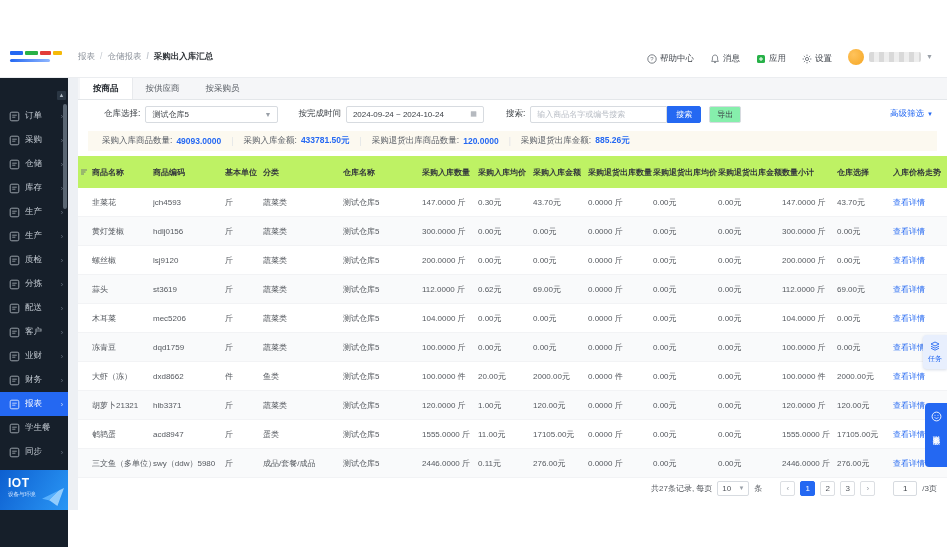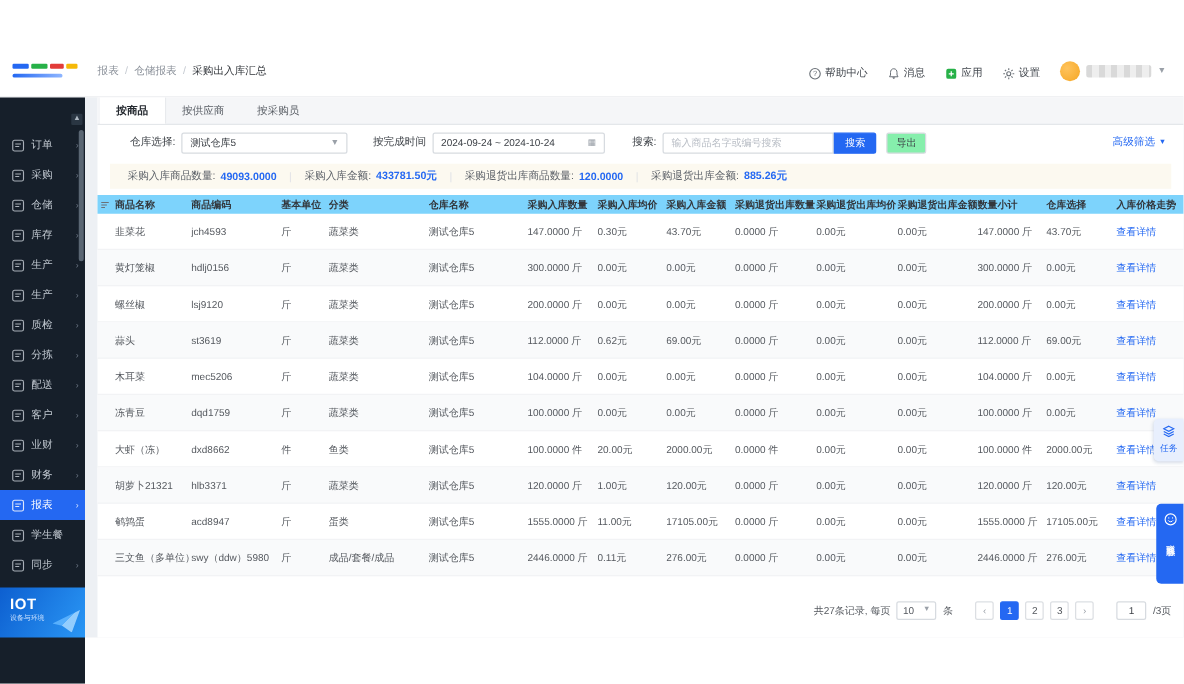--- a/index.html
+++ b/index.html
@@ -11,21 +11,21 @@
   .header { position:absolute; top:36px; left:0; width:947px; height:42px; background:#fff;
             border-bottom:1px solid #ebedf0; display:flex; align-items:center; }
   .logo { width:78px; padding-left:10px; }
   .logo-bars { display:flex; gap:2px; }
   .logo-bars i { display:block; height:4px; border-radius:1px; }
   .lb1{width:13px;background:#2468f2;} .lb2{width:13px;background:#27b148;}
   .lb3{width:11px;background:#e23c39;} .lb4{width:9px;background:#f5b908;}
   .logo-line { margin-top:4px; width:40px; height:3px; border-radius:2px; background:linear-gradient(90deg,#2468f2,#8fb6ff); }
   .breadcrumb { display:flex; align-items:center; font-size:8.5px; color:#8a9099; }
   .crumb + .crumb::before { content:"/"; margin:0 5px; color:#c4c9d0; }
-  .crumb:last-child { color:#2f3338; font-weight:normal; }
+  .crumb:last-child { color:#2f3338; font-weight:bold; }
   .header-right { margin-left:auto; display:flex; align-items:flex-end; gap:16px; padding-right:14px; font-size:8.5px; color:#41464d; }
   .h-item { display:flex; align-items:center; gap:3px; cursor:pointer; }
   .h-item svg { display:block; }
   .user { display:flex; align-items:center; gap:5px; }
   .avatar { width:16px; height:16px; border-radius:50%; background:radial-gradient(circle at 35% 35%,#ffc35c,#f5a623); }
   .name-blur { width:52px; height:10px; border-radius:2px;
                background:repeating-linear-gradient(90deg,#d9d9d9 0 5px,#eeeeee 5px 10px); }
   .chev { color:#9aa0a8; font-size:7px; }
 
   
@@ -78,21 +78,21 @@
   .sum-item { display:flex; align-items:center; }
   .sum-item .s-label { color:#5a5f66; }
   .sum-item .s-value { color:#2468f2; font-weight:bold; margin-left:4px; }
   .sum-item + .sum-item::before { content:"|"; color:#e0e2e6; margin:0 10px; }
 
   
   .tbl { width:869px; }
   .tr { display:grid; grid-template-columns:14px 61px 72px 38px 80px 79px 56px 55px 55px 65px 65px 64px 55px 56px 54px;
         align-items:center; }
   .td { font-size:8px; color:#55595f; padding-right:4px; overflow:hidden; white-space:nowrap; }
-  .thead { height:15px; background:#7dd3fc; }
+  .thead { height:32px; background:#bef264; }
   .thead .td { font-weight:bold; color:#33373c; }
   .col-icon { display:flex; align-items:center; justify-content:flex-end; }
   .tbody .tr { height:29px; border-bottom:1px solid #f2f3f5; }
   .tbody .tr:nth-of-type(even) { background:#f9fafb; }
   .td-link { color:#2468f2; cursor:pointer; }
 
   
   .pagination { position:absolute; right:10px; top:400px; height:20px; display:flex; align-items:center; gap:5px;
                 font-size:8px; color:#55595f; }
   .pg-select { width:32px; height:15px; border:1px solid #d7dbe0; border-radius:2px; display:flex; align-items:center;

